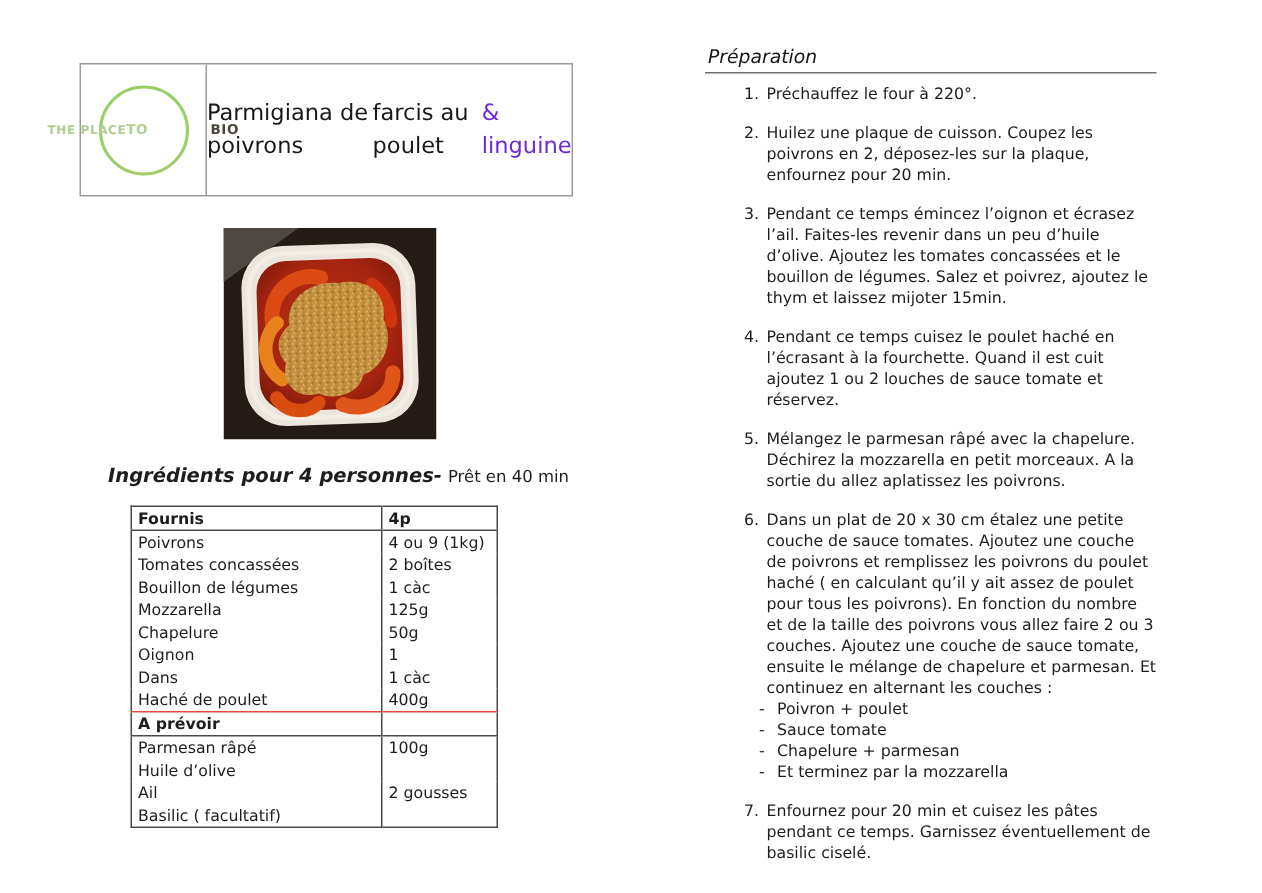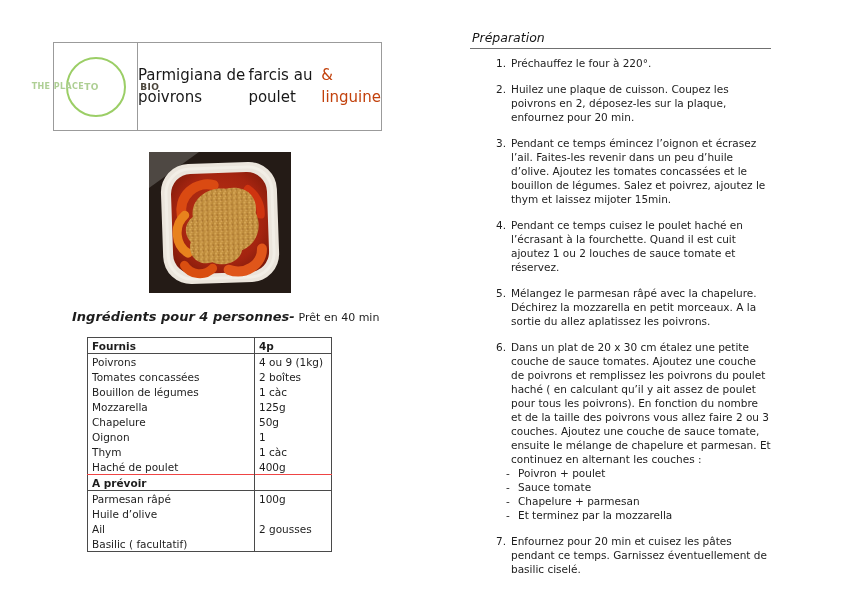--- a/index.html
+++ b/index.html
@@ -16,21 +16,21 @@
   .logo-circle{
     width:60px;height:60px;border:2px solid #9bce66;border-radius:50%;
     display:flex;flex-direction:row;align-items:center;justify-content:center;box-sizing:border-box;
   }
   .logo-l1{font-size:8px;letter-spacing:0.4px;color:#aecf94;font-weight:bold;white-space:nowrap;}
   .logo-l2{font-size:9px;letter-spacing:0.4px;white-space:nowrap;}
   .logo-to{color:#aecf94;font-weight:bold;}
   .logo-bio{color:#4a443a;font-weight:bold;margin-left:38px;}
   .title-cell{flex:1;display:flex;flex-direction:row;align-items:center;justify-content:center;line-height:1.45;}
   .title-line{font-size:15px;color:#181818;}
-  .title-green{font-size:15px;color:#c2410c;}
+  .title-green{font-size:15px;color:#6d28d9;}
   
   .photo{position:absolute;left:149px;top:152px;width:142px;height:141px;}
   
   .ing-heading{position:absolute;left:72px;top:306px;white-space:nowrap;}
   .ing-heading .h-bold{font-style:italic;font-weight:bold;font-size:13px;}
   .ing-heading .h-rest{font-size:11px;margin-left:4px;}
   table.ing{
     position:absolute;left:87px;top:337px;width:245px;
     border-collapse:collapse;font-size:10.5px;border:1px solid #4a4a4a;
     table-layout:fixed;
@@ -132,21 +132,21 @@
         </tr>
       <tr>
           <td>Chapelure</td>
           <td class="qty">50g</td>
         </tr>
       <tr>
           <td>Oignon</td>
           <td class="qty">1</td>
         </tr>
       <tr>
-          <td>Thym</td>
+          <td>Dans</td>
           <td class="qty">1 càc</td>
         </tr>
       <tr>
           <td>Haché de poulet</td>
           <td class="qty">400g</td>
         </tr>
       <tr class="sec">
           <td>A prévoir</td>
           <td class="qty"></td>
         </tr>

